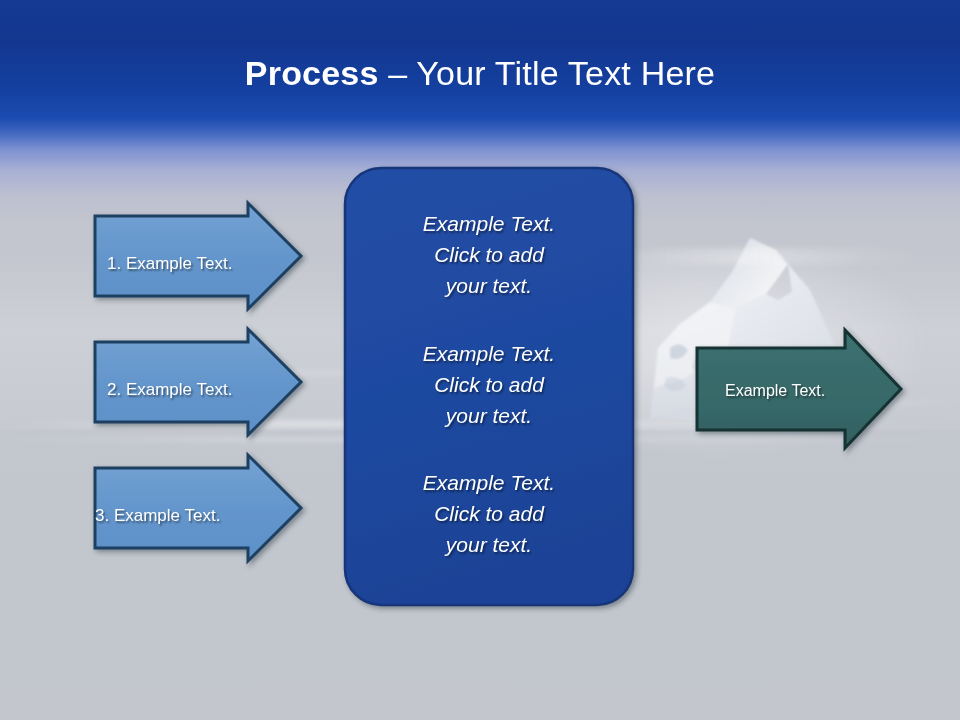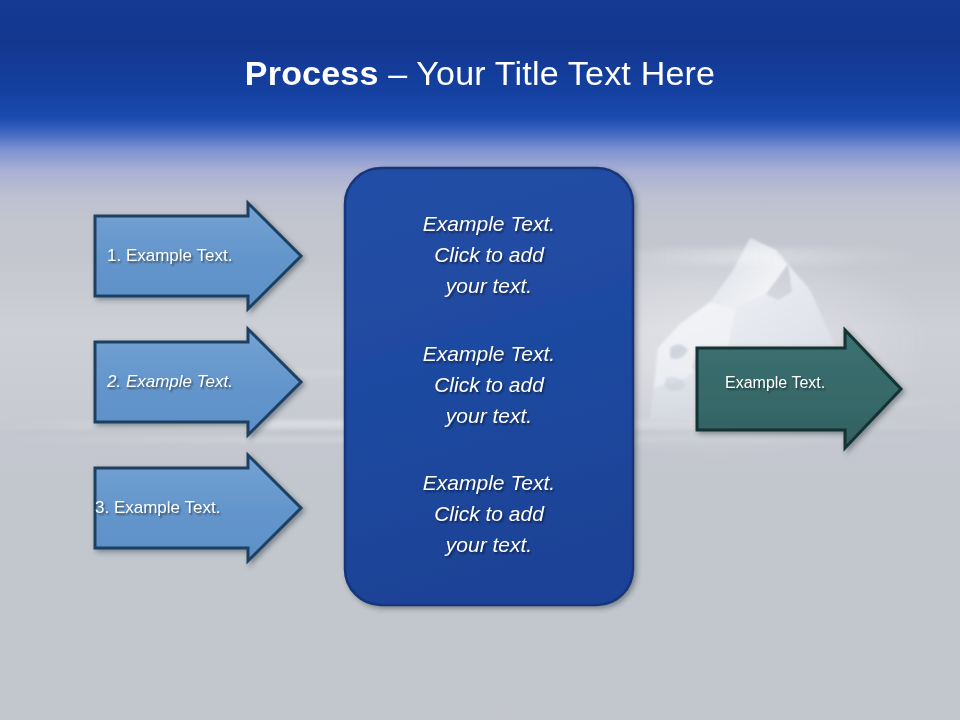--- a/index.html
+++ b/index.html
@@ -109,28 +109,29 @@
     width: 960px; height: 720px;
   }
   .shapes svg { display: block; }
 
   
   .shape-label {
     position: absolute;
     color: #ffffff;
     text-shadow: 1.5px 1.5px 2px rgba(0,0,0,0.45);
     pointer-events: none;
+    margin-top: 8px;
   }
   .arrow-label {
     font-size: 17px;
     line-height: 22px;
     white-space: pre;
   }
   .lbl-a1 { left: 107px; top: 245px; }
-  .lbl-a2 { left: 107px; top: 371px; font-style: italic; }
+  .lbl-a2 { left: 107px; top: 371px; }
   .lbl-a3 { left: 95px; top: 497px; }
 
   .green-label {
     left: 725px; top: 372px;
     font-size: 16px;
     line-height: 21px;
     white-space: pre;
   }
 
   .box-text {

